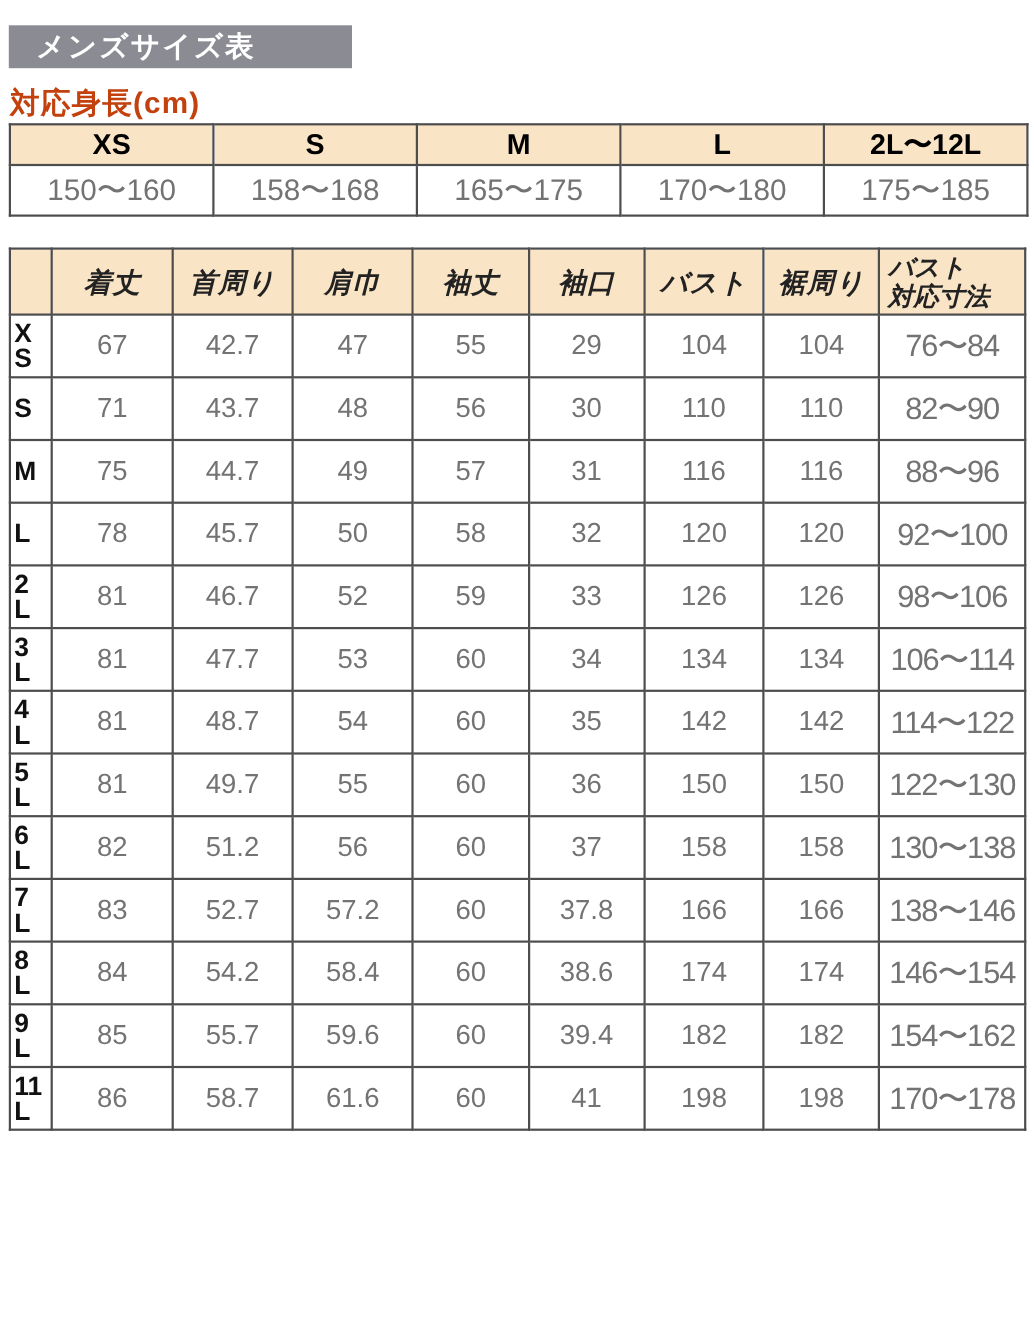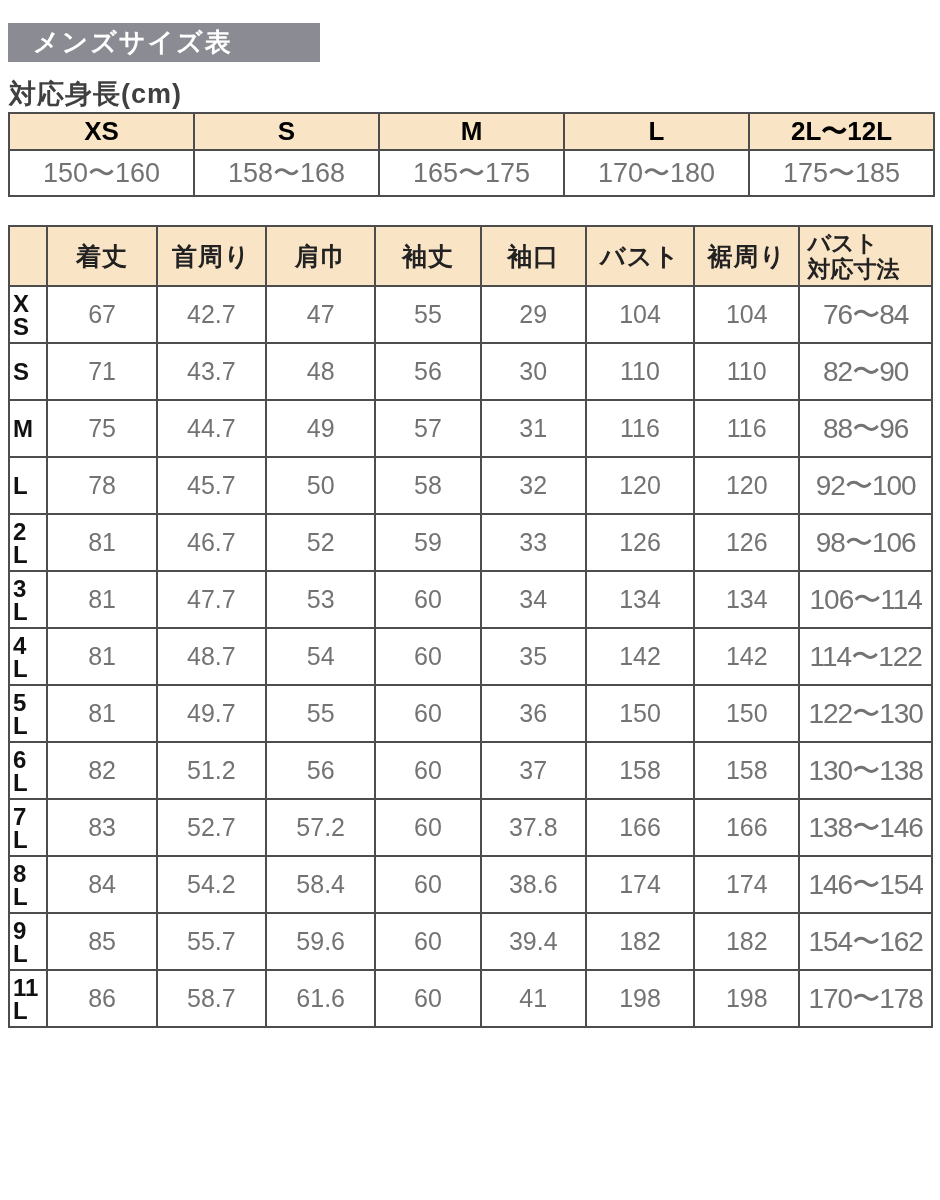--- a/index.html
+++ b/index.html
@@ -32,21 +32,21 @@
     line-height: 39px;
     padding-left: 25px;
     letter-spacing: 2px;
   }
 
   .caption {
     position: absolute;
     left: 9px; top: 76px;
     font-size: 27px;
     font-weight: bold;
-    color: #404040;
+    color: #c2410c;
     letter-spacing: 1px;
   }
 
   table {
     border-collapse: collapse;
     table-layout: fixed;
     background: #fff;
   }
   th, td {
     border: 2px solid var(--border);
@@ -82,20 +82,21 @@
     left: 8px; top: 225px;
     width: 925px;
   }
   .size-table thead th {
     background: var(--header-bg);
     height: 60px;
     font-size: 25px;
     font-weight: bold;
     color: #222;
     letter-spacing: 1px;
+    font-style: italic;
   }
   .size-table thead th.two-line {
     text-align: left;
     padding-left: 7px;
     white-space: pre-line;
     line-height: 1.15;
     font-size: 23px;
     letter-spacing: 0;
   }
   .size-table tbody tr { height: 57px; }

